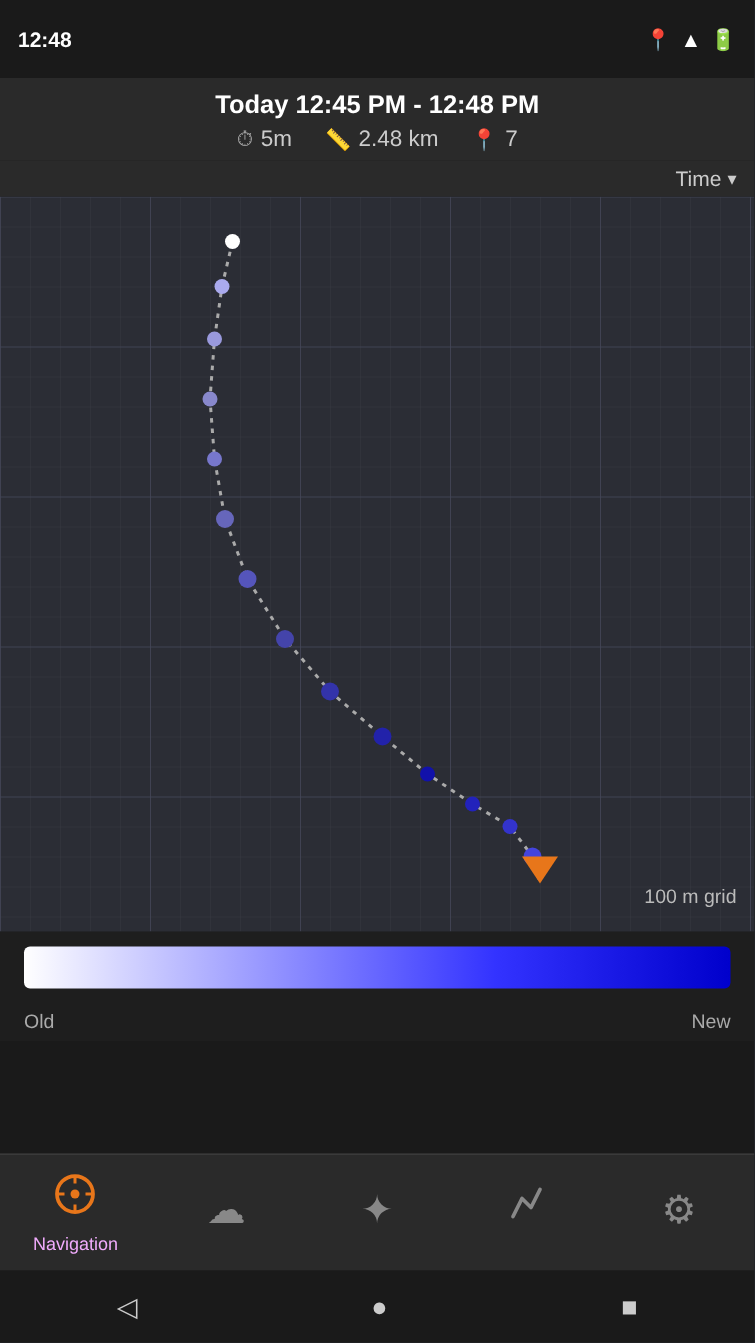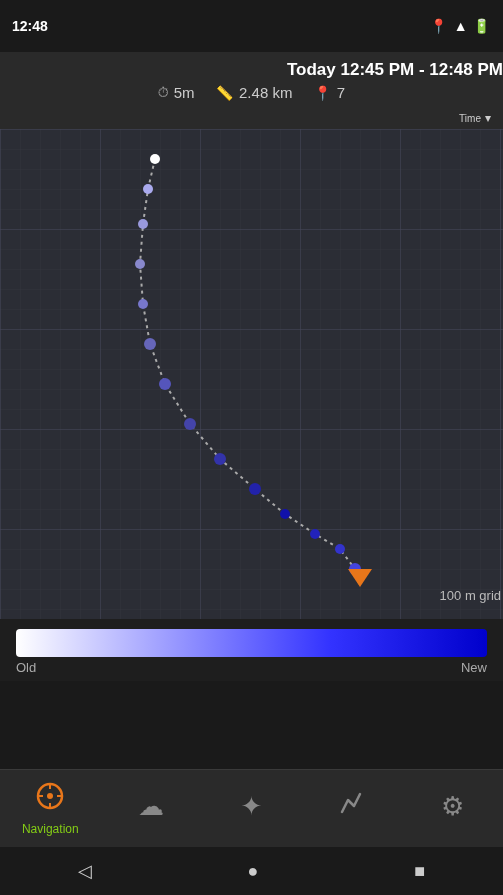--- a/index.html
+++ b/index.html
@@ -25,21 +25,21 @@
       font-size: 14px;
       font-weight: bold;
     }
     #status-left { display: flex; align-items: center; gap: 8px; }
     #status-right { display: flex; align-items: center; gap: 6px; }
 
     
     #header {
       background: #2a2a2a;
       padding: 8px 0 6px;
-      text-align: right;
+      text-align: center;
     }
     #header-title {
       font-size: 17px;
       font-weight: bold;
       color: #fff;
       margin-bottom: 4px;
     }
     #header-stats {
       display: flex;
       justify-content: center;
@@ -54,21 +54,21 @@
     
     #time-selector {
       background: #2a2a2a;
       display: flex;
       justify-content: flex-end;
       align-items: center;
       padding: 4px 12px 4px;
       gap: 4px;
     }
     #time-label {
-      font-size: 10px;
+      font-size: 14px;
       color: #ccc;
     }
     #time-arrow { font-size: 12px; color: #ccc; }
 
     
     #chart-area {
       width: 100%;
       height: 490px;
       background: #2b2d35;
       position: relative;
@@ -80,40 +80,40 @@
       position: absolute;
       top: 0; left: 0;
       width: 100%;
       height: 100%;
     }
 
     
     #grid-label {
       position: absolute;
       bottom: 16px;
-      right: 2px;
+      right: 12px;
       font-size: 13px;
       color: #bbb;
     }
 
     
     #gradient-bar-container {
       background: #1e1e1e;
       padding: 10px 16px 6px;
     }
     #gradient-bar {
       width: 100%;
       height: 28px;
       border-radius: 4px;
       background: linear-gradient(to right, #ffffff, #9999ff, #3333ff, #0000cc);
     }
     #gradient-labels {
       display: flex;
       justify-content: space-between;
-      margin-top: 3px;
+      margin-top: 14px;
       font-size: 13px;
       color: #aaa;
     }
 
     
     #bottom-nav {
       position: absolute;
       bottom: 48px;
       left: 0;
       width: 100%;
@@ -133,21 +133,21 @@
       flex: 1;
     }
     .nav-icon {
       font-size: 26px;
     }
     .nav-label {
       font-size: 12px;
       color: #aaa;
     }
     .nav-item.active .nav-icon { color: #e8761a; }
-    .nav-item.active .nav-label { color: #84cc16; }
+    .nav-item.active .nav-label { color: #f0abfc; }
     .nav-item:not(.active) .nav-icon { color: #888; }
 
     
     #sys-nav {
       position: absolute;
       bottom: 0;
       left: 0;
       width: 100%;
       height: 48px;
       background: #1a1a1a;

